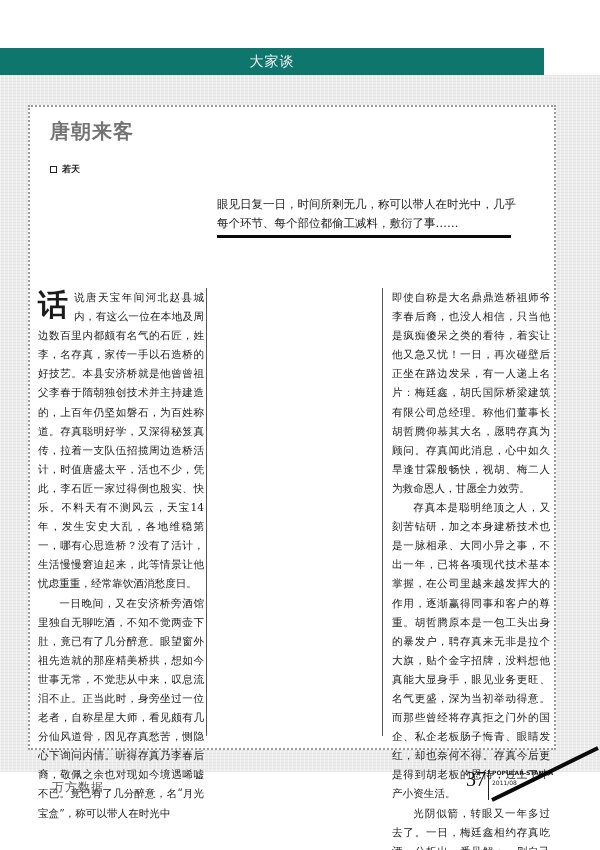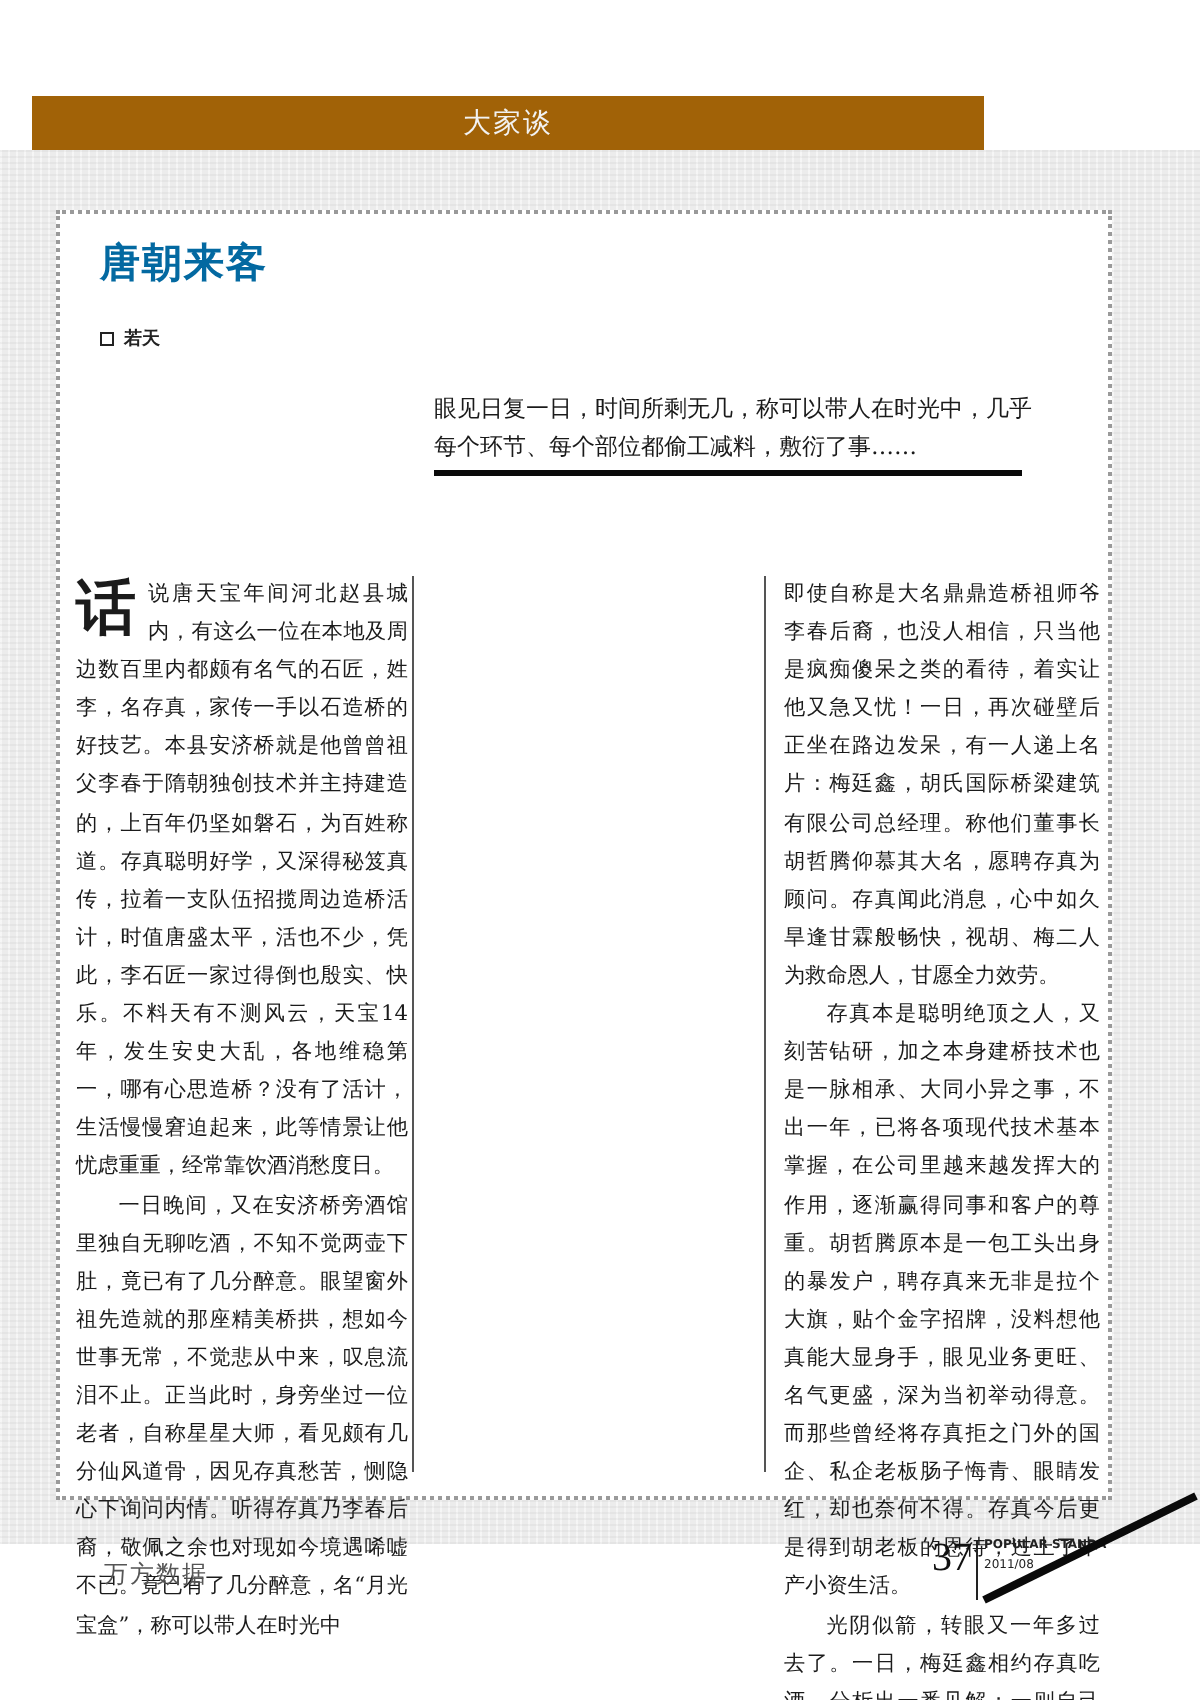--- a/index.html
+++ b/index.html
@@ -10,36 +10,36 @@
     color:#1a1a1a;
   }
   .texture {
     position:absolute; left:0; top:75px; width:600px; height:697px;
     background-color:#ececec;
     background-image:
       repeating-linear-gradient(0deg, rgba(0,0,0,0.035) 0px, rgba(0,0,0,0.035) 1px, transparent 1px, transparent 3px),
       repeating-linear-gradient(90deg, rgba(255,255,255,0.5) 0px, rgba(255,255,255,0.5) 1px, transparent 1px, transparent 4px);
   }
   .header-bar {
-    position:absolute; left:16px; top:48px; width:476px; height:27px;
-    background:#a16207;
+    position:absolute; left:0; top:48px; width:544px; height:27px;
+    background:#0f766e;
     display:flex; align-items:center; justify-content:center;
   }
   .header-bar span {
     color:#f2f2f2; font-family:"DejaVu Sans", sans-serif; font-size:14px; letter-spacing:1px;
   }
   .panel {
     position:absolute; left:28px; top:105px; width:528px; height:645px;
     background:#ffffff;
     border:2px dotted #9a9a9a;
     box-sizing:border-box;
   }
   .title {
     position:absolute; left:50px; top:118px;
-    font-family:"DejaVu Sans", sans-serif; font-weight:bold; font-size:20px; color:#0369a1;
+    font-family:"DejaVu Sans", sans-serif; font-weight:bold; font-size:20px; color:#737373;
     letter-spacing:1px;
   }
   .byline {
     position:absolute; left:50px; top:163px;
     font-family:"DejaVu Sans", sans-serif; font-size:9px; font-weight:bold; color:#222;
     display:flex; align-items:center; gap:5px;
   }
   .byline .box {
     width:7px; height:7px; border:1px solid #222; box-sizing:border-box; display:inline-block;
   }

